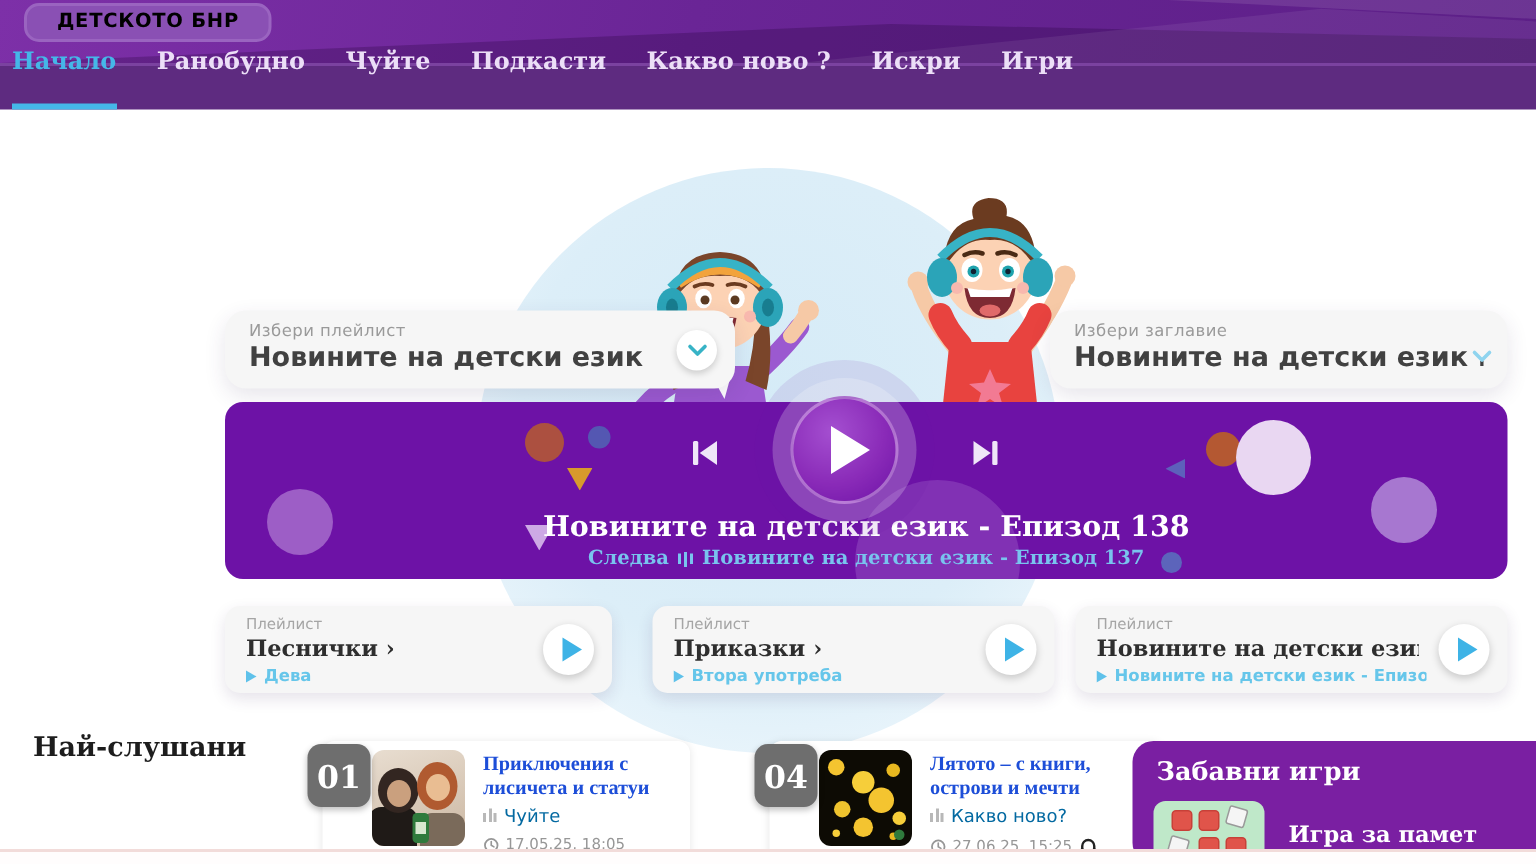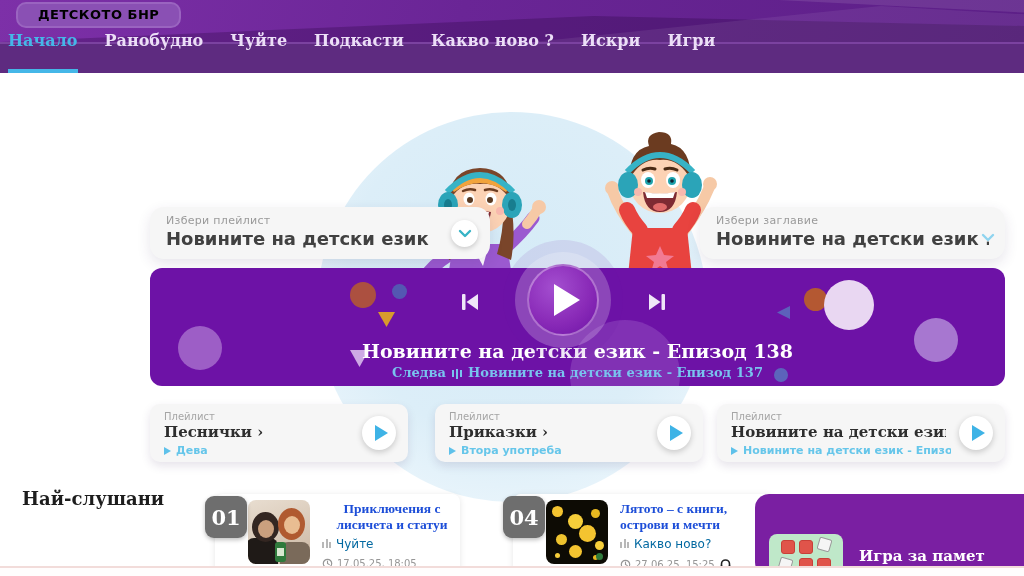--- a/index.html
+++ b/index.html
@@ -87,21 +87,21 @@
     background:#fff; box-shadow:0 2px 6px rgba(0,0,0,0.20); display:flex; align-items:center;
     justify-content:center; cursor:pointer; }
   .pc-btn .tri { width:0; height:0; border-left:13px solid #3eb3e6; border-top:8px solid transparent;
     border-bottom:8px solid transparent; margin-left:4px; }
 
   
   .section-heading { position:absolute; left:22px; top:488px; font-family:"DejaVu Serif", serif;
     font-size:18px; font-weight:bold; color:#1d1d1d; z-index:3; }
   .ml-card { position:absolute; top:494px; height:82px; background:#fff; border-radius:8px;
     box-shadow:0 1px 6px rgba(0,0,0,0.10); z-index:3; cursor:pointer; }
-  .ml-card.a { left:215px; width:245px;text-align:center; }
+  .ml-card.a { left:215px; width:245px; }
   .ml-card.b { left:485px; width:262px;margin-left:28px; }
   .rank-badge { position:absolute; left:-10px; top:2px; width:42px; height:42px; background:#6e6e6e;
     border-radius:9px; color:#fff; font-family:"DejaVu Serif", serif; font-size:21px; font-weight:bold;
     display:flex; align-items:center; justify-content:center; box-shadow:0 2px 4px rgba(0,0,0,0.25); z-index:2; }
   .ml-thumb { position:absolute; left:33px; top:6px; width:62px; height:64px; border-radius:8px; overflow:hidden; }
   .ml-text { position:absolute; left:107px; top:7px; width:140px; }
   .ml-title { font-family:Liberation Serif, serif; font-size:13.5px; line-height:1.22; font-weight:bold; color:#1d4ed8; }
   .ml-cat { margin-top:3px; font-size:12px; color:#0369a1; display:flex; align-items:center; gap:5px; }
   .cat-bars { display:inline-flex; align-items:flex-end; gap:1.5px; }
   .cat-bars i { display:block; width:2px; background:#b8b8b8; }
@@ -383,20 +383,21 @@
       <span>27.06.25, 15:25</span>
       <svg width="13" height="12" viewBox="0 0 13 12">
         <path d="M2.5 9 V6 a4 4 0 0 1 8 0 V9" fill="none" stroke="#222" stroke-width="1.6"></path>
         <rect x="1.2" y="7.5" width="2.6" height="4" rx="1.2" fill="#222"></rect>
         <rect x="9.2" y="7.5" width="2.6" height="4" rx="1.2" fill="#222"></rect>
       </svg>
     </div>
   </div>
 
   <aside class="games-panel">
+    <div class="games-heading">Забавни игри</div>
     <div class="game-row">
       <div class="game-thumb">
         <span class="gt-red" style="left:12px;top:6px"></span>
         <span class="gt-red" style="left:30px;top:6px"></span>
         <span class="gt-white" style="left:49px;top:4px"></span>
         <span class="gt-white" style="left:10px;top:24px"></span>
         <span class="gt-red" style="left:30px;top:24px"></span>
         <span class="gt-red" style="left:48px;top:24px"></span>
       </div>
       <div class="game-title">Игра за памет</div>

